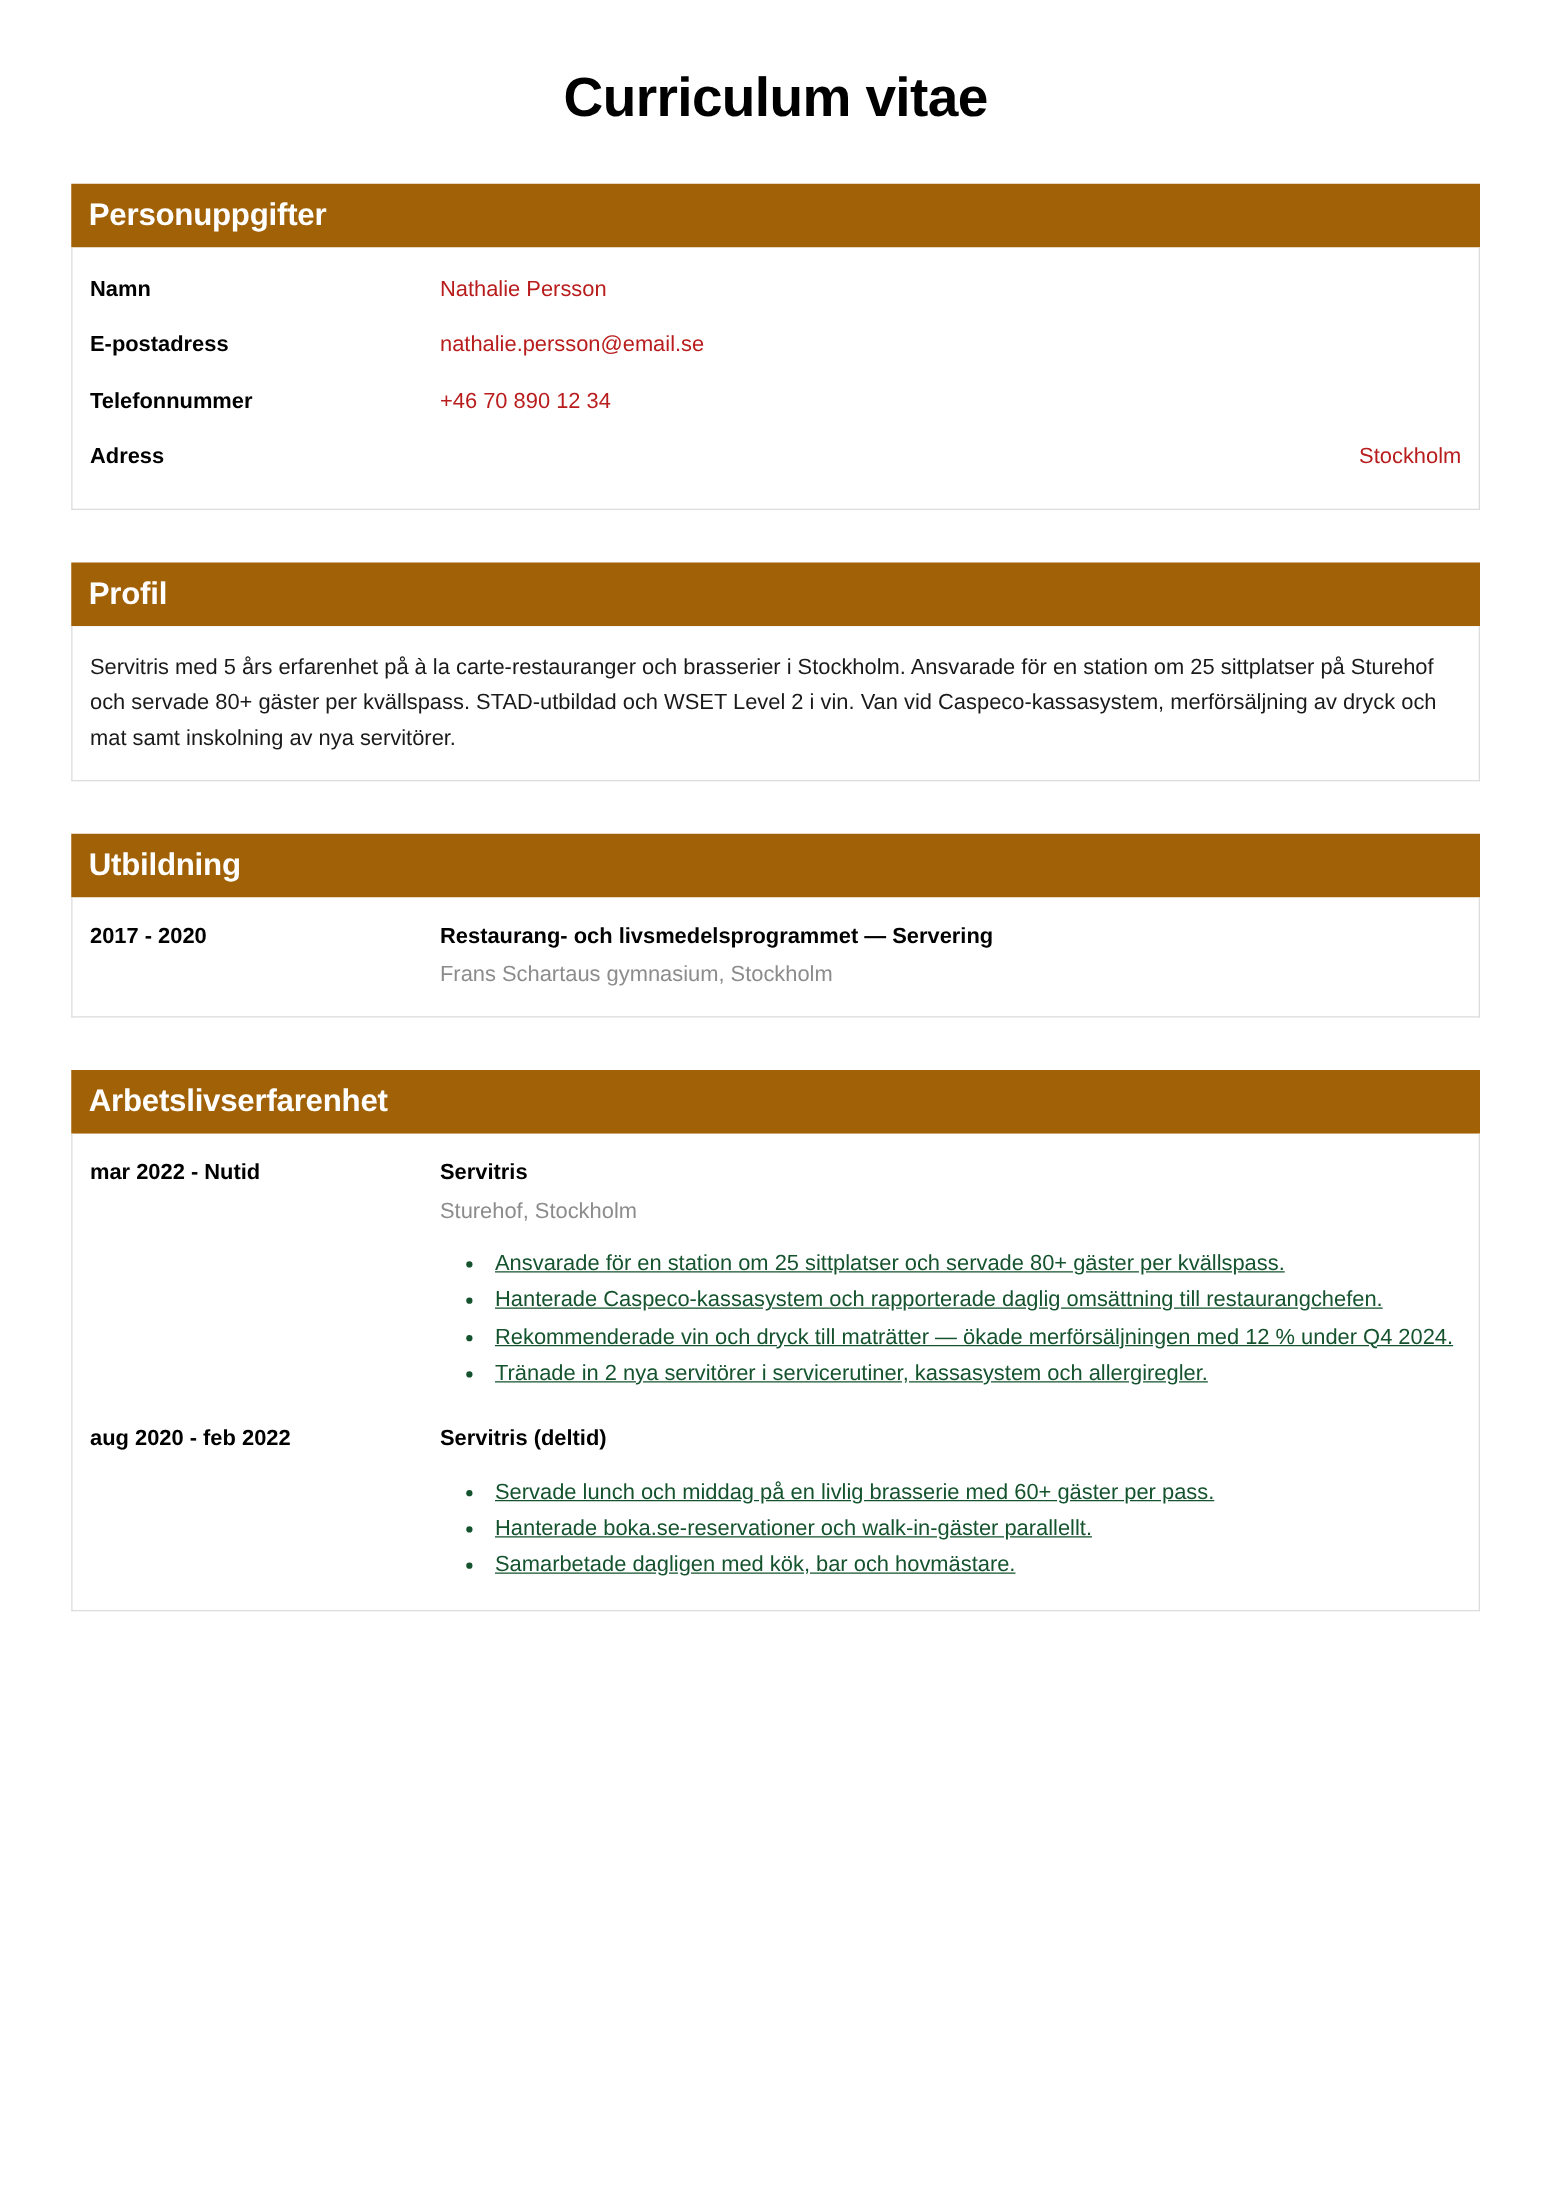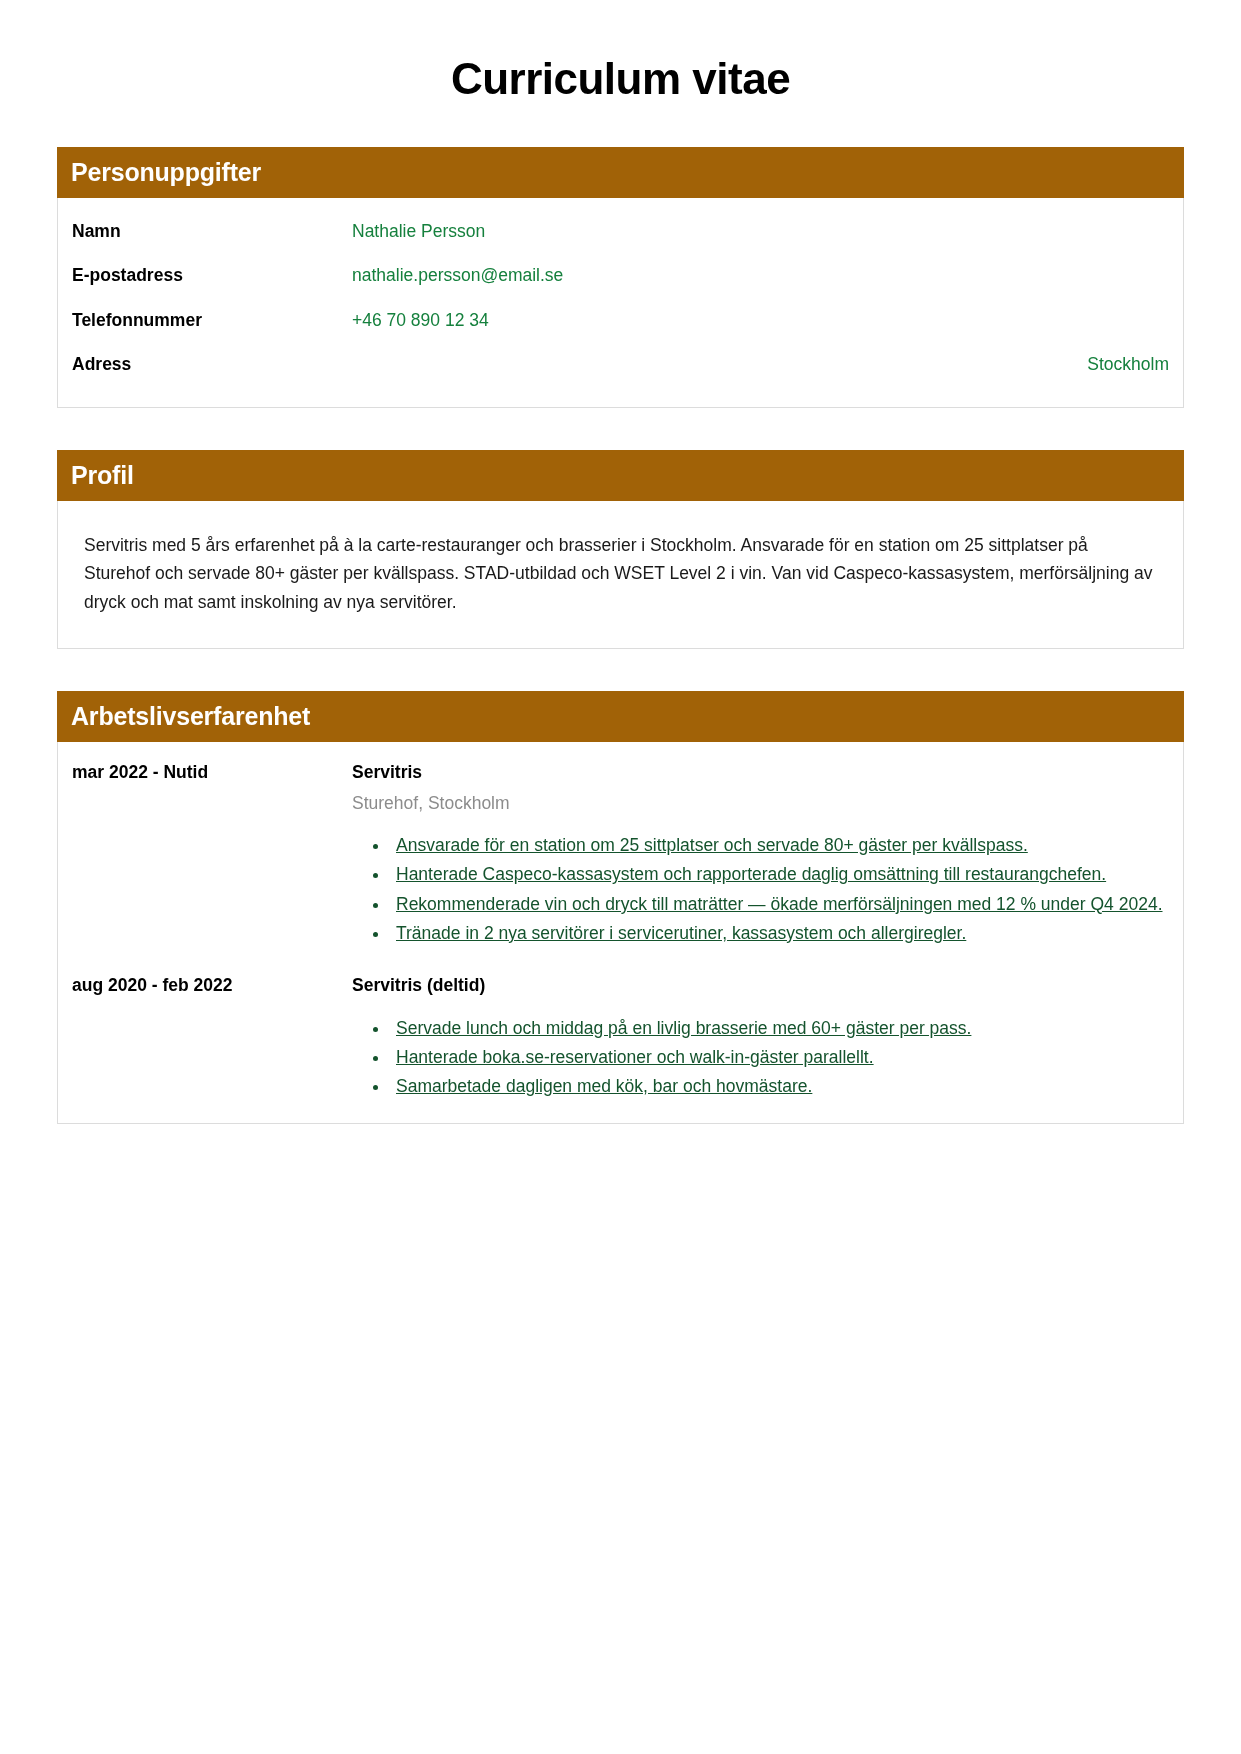--- a/index.html
+++ b/index.html
@@ -65,32 +65,32 @@
   .pd-label {
     width: 280px;
     flex: 0 0 280px;
     font-size: 17.5px;
     font-weight: bold;
     line-height: 1.35;
   }
   .pd-value {
     font-size: 17.5px;
     line-height: 1.35;
-    color: #15803d;
+    color: #b91c1c;
   }
 
   
   .profile-body {
     padding: 18px 14px 20px 14px;
   }
   .profile-text {
     font-size: 17.5px;
     line-height: 1.62;
     color: #1a1a1a;
-    margin: 12px;
+    margin: 0;
     text-align: left;
   }
 
   
   .entries-body { padding: 18px 14px 22px 14px; }
   .entry {
     display: flex;
     align-items: flex-start;
     margin-bottom: 26px;
   }
@@ -160,20 +160,32 @@
       </div>
   </section>
 
   <section class="section">
     <div class="section-header">Profil</div>
     <div class="section-body profile-body">
       <p class="profile-text">Servitris med 5 års erfarenhet på à la carte-restauranger och brasserier i Stockholm. Ansvarade för en station om 25 sittplatser på Sturehof och servade 80+ gäster per kvällspass. STAD-utbildad och WSET Level 2 i vin. Van vid Caspeco-kassasystem, merförsäljning av dryck och mat samt inskolning av nya servitörer.</p>
     </div>
   </section>
 
+  <section class="section">
+    <div class="section-header">Utbildning</div>
+    <div class="section-body entries-body" id="education-body">
+        <div class="entry">
+          <div class="entry-period">2017 - 2020</div>
+          <div class="entry-main">
+            <div class="entry-title">Restaurang- och livsmedelsprogrammet — Servering</div>
+            <div class="entry-subtitle">Frans Schartaus gymnasium, Stockholm</div>
+          </div>
+        </div>
+      </div>
+  </section>
 
   <section class="section">
     <div class="section-header">Arbetslivserfarenhet</div>
     <div class="section-body entries-body" id="experience-body">
         <div class="entry">
           <div class="entry-period">mar 2022 - Nutid</div>
           <div class="entry-main">
             <div class="entry-title">Servitris</div>
             <div class="entry-subtitle">Sturehof, Stockholm</div>
             <ul class="entry-bullets">

